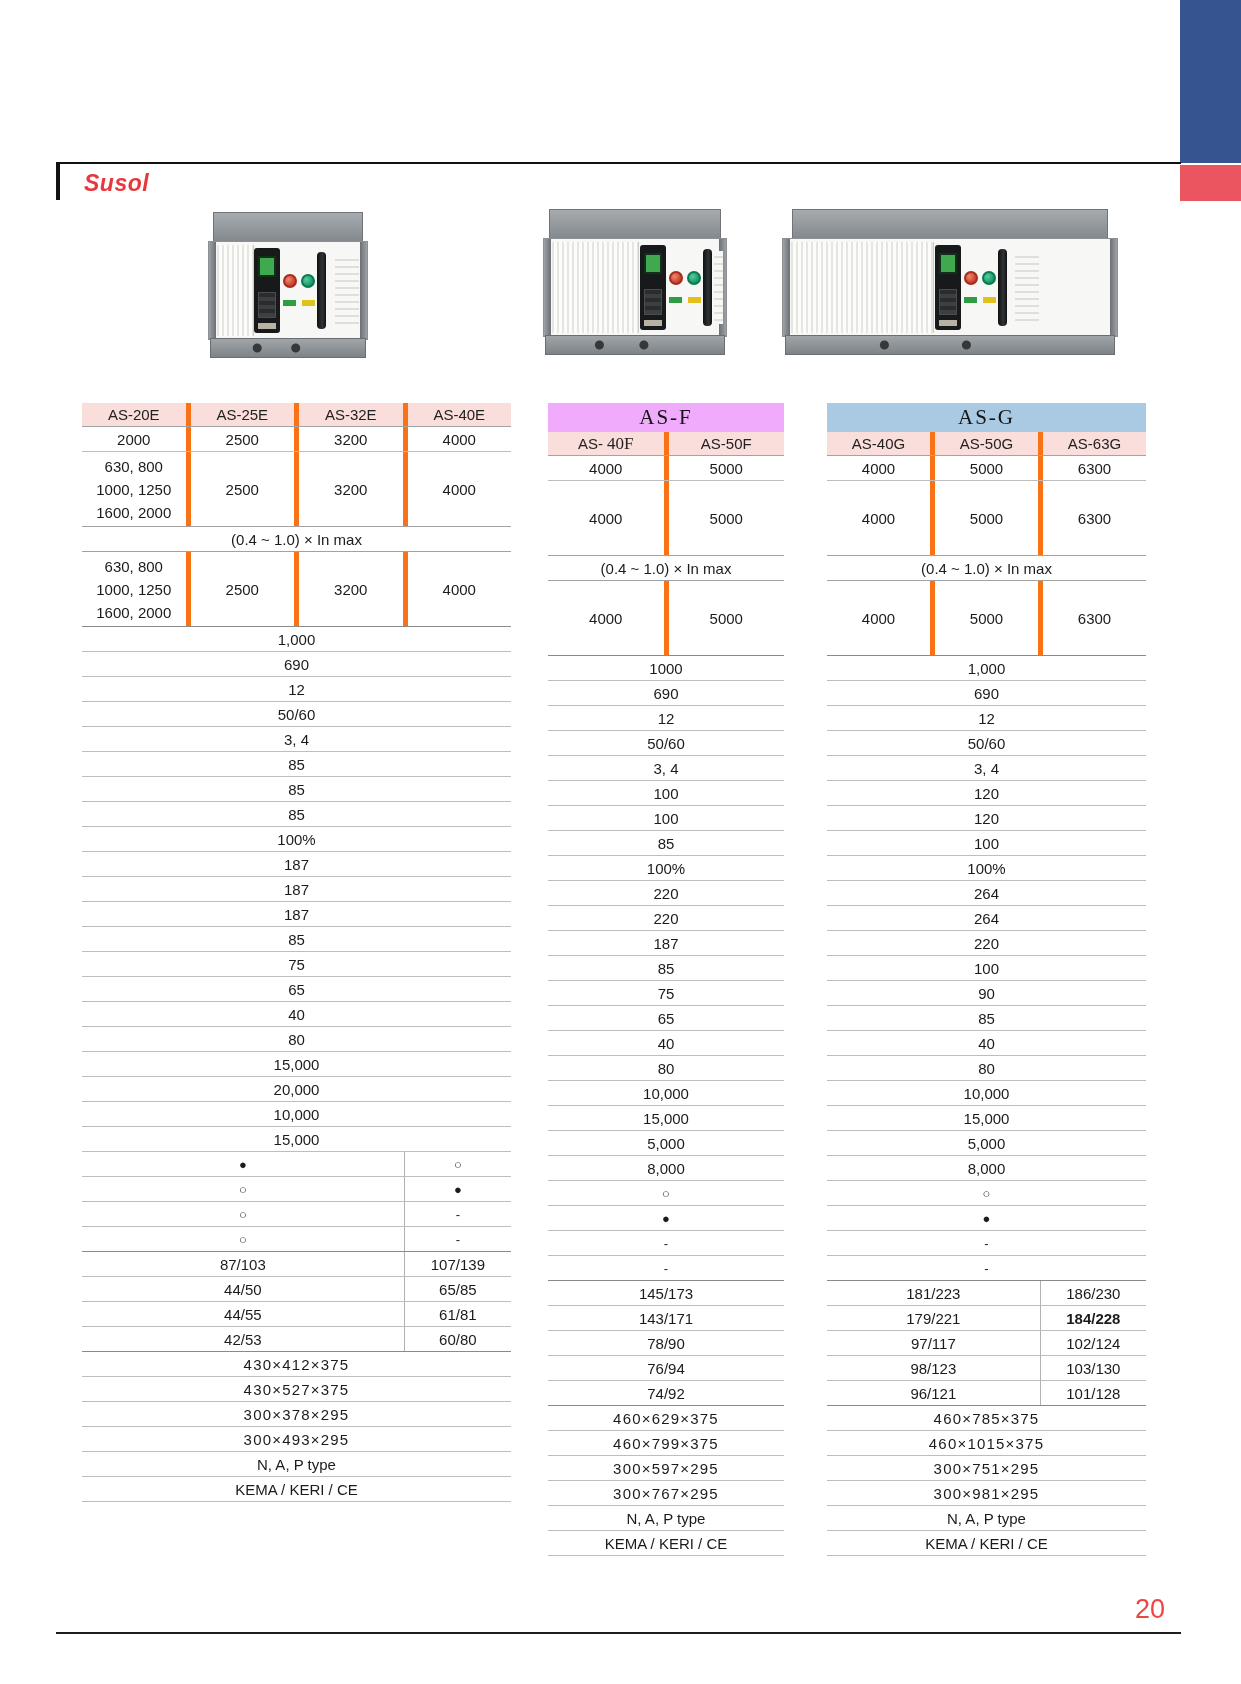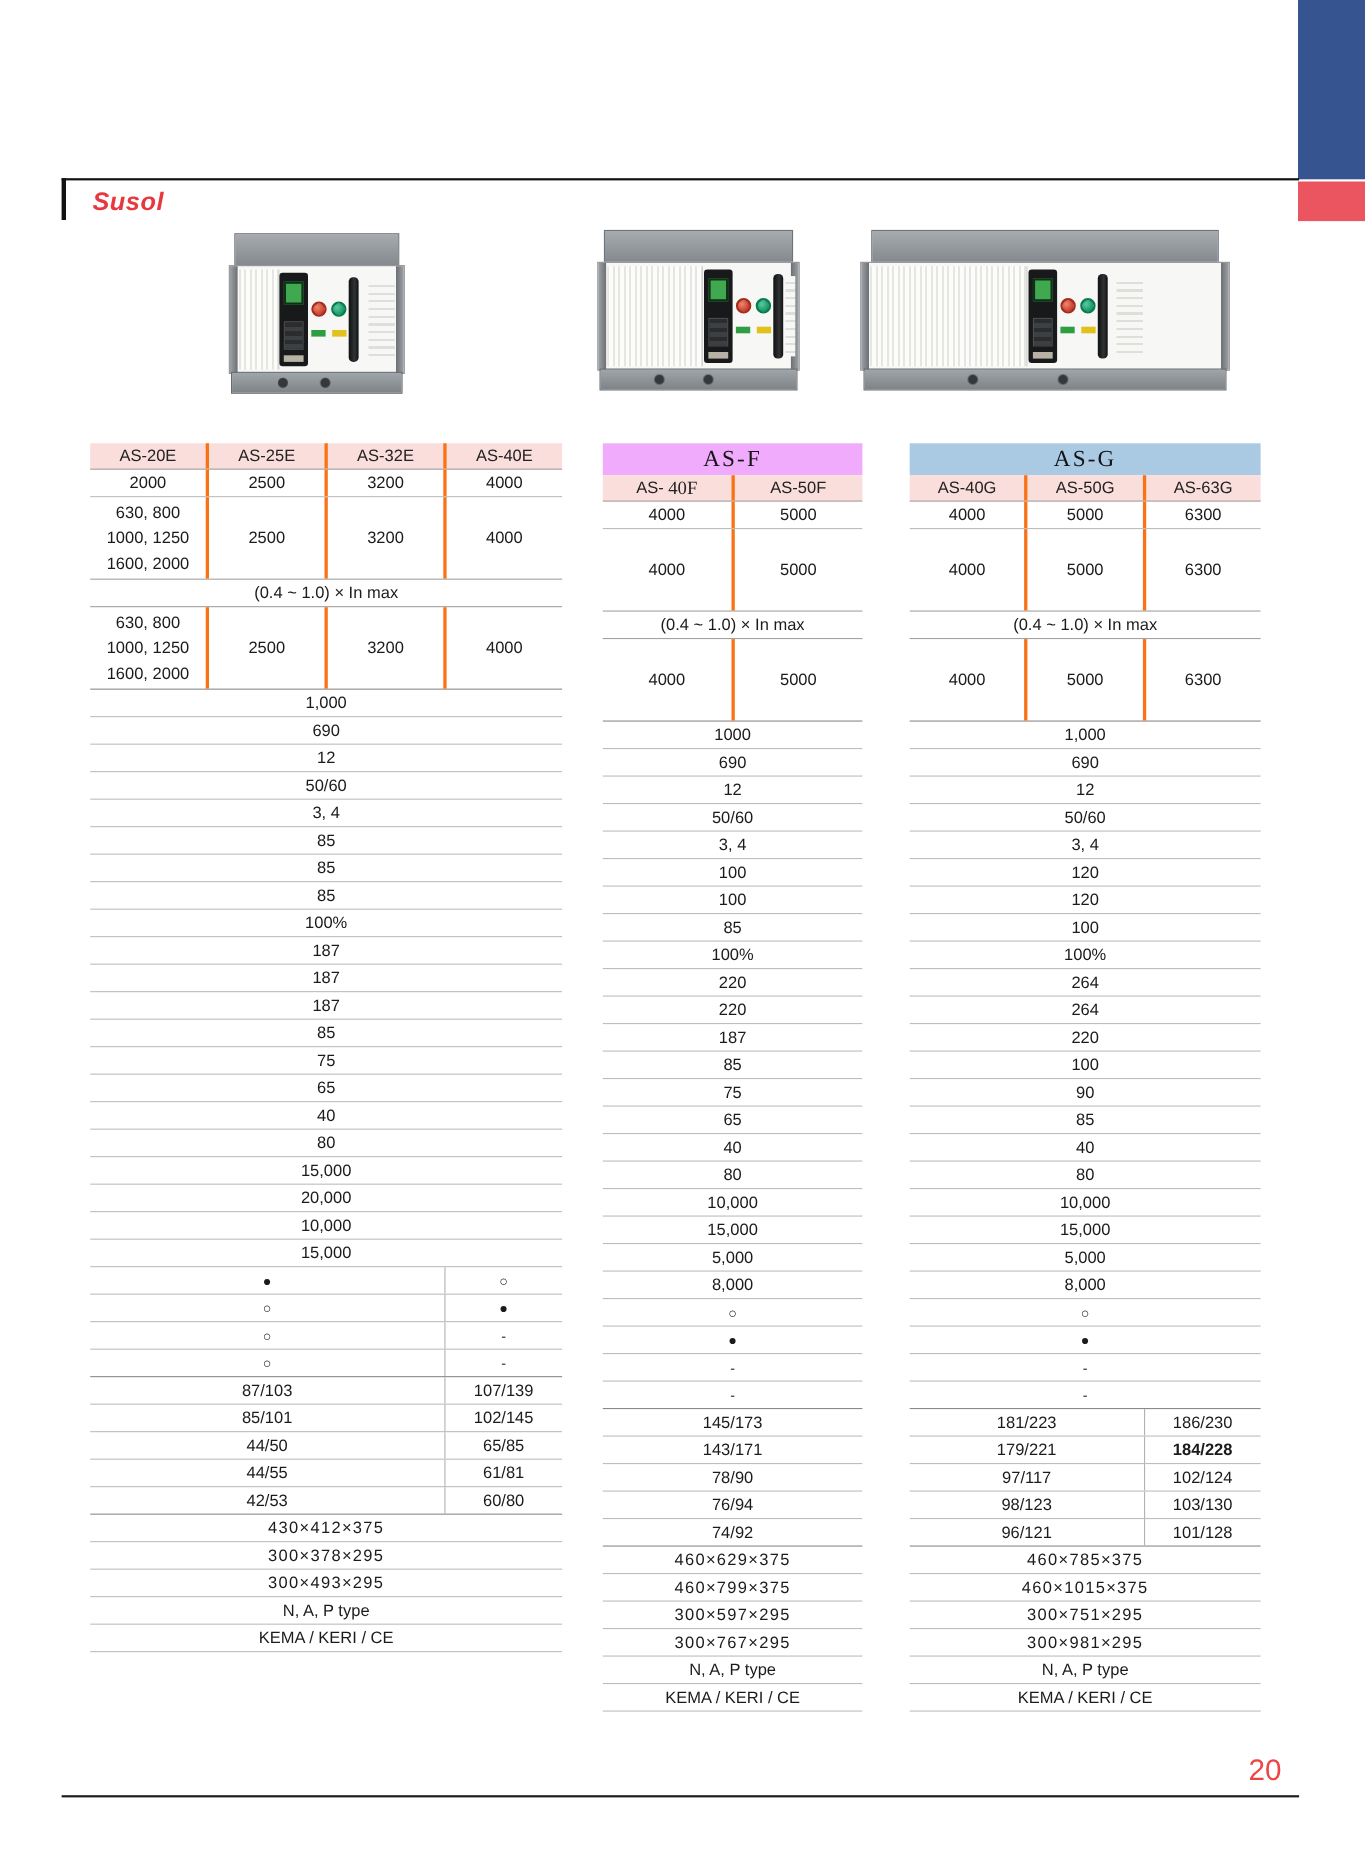--- a/index.html
+++ b/index.html
@@ -69,21 +69,21 @@
   .thead{height:29px;display:flex;align-items:center;justify-content:center;background:#aac9e3;
          font-family:"Liberation Serif",serif;font-size:21px;letter-spacing:2px;color:#141414;}
   .trow{height:25px;display:flex;align-items:stretch;border-bottom:1px solid #bdbdbd;
         box-sizing:border-box;font-size:15px;}
   .trow.pink{height:24px;background:#f9dedb;border-bottom-color:#a3a3a3;color:#222;}
   .trow.tall{height:75px;border-bottom-color:#a2a2a2;}
   .trow.setting{border-bottom-color:#a2a2a2;}
   .trow.sec{border-bottom-color:#8a8a8a;}
   .cell{flex:1 1 0;display:flex;flex-direction:column;align-items:center;justify-content:center;min-width:0;}
   .cell.hz{flex-direction:row;align-items:center;}
-  .cell + .cell{border-left:3px solid #f97316;}
+  .cell + .cell{border-left:5px solid #f97316;}
   .ln{line-height:23px;}
   .span-row{align-items:center;justify-content:center;display:flex;}
   .split-row{display:flex;}
   .sp-cell{display:flex;align-items:center;justify-content:center;box-sizing:border-box;height:100%;}
   .sp-cell.r{border-left:1px solid #b2b2b2;}
   .symr{font-size:13px;}
   .dim{letter-spacing:1.2px;}
   .serifpart{font-family:"Liberation Serif",serif;font-size:17px;margin-left:4px;}
 </style>
 </head>
@@ -242,36 +242,33 @@
         </div>
         <div class="trow split-row symr sec">
           <div class="sp-cell" style="width: 75%;">○</div>
           <div class="sp-cell r" style="width: 25%;">-</div>
         </div>
         <div class="trow split-row">
           <div class="sp-cell" style="width: 75%;">87/103</div>
           <div class="sp-cell r" style="width: 25%;">107/139</div>
         </div>
         <div class="trow split-row">
-          <div class="sp-cell" style="width: 75%;">85/101</div>
-          <div class="sp-cell r" style="width: 25%;">102/145</div>
-        </div>
-        <div class="trow split-row">
           <div class="sp-cell" style="width: 75%;">44/50</div>
           <div class="sp-cell r" style="width: 25%;">65/85</div>
         </div>
         <div class="trow split-row">
           <div class="sp-cell" style="width: 75%;">44/55</div>
           <div class="sp-cell r" style="width: 25%;">61/81</div>
         </div>
         <div class="trow split-row sec">
           <div class="sp-cell" style="width: 75%;">42/53</div>
           <div class="sp-cell r" style="width: 25%;">60/80</div>
         </div>
         <div class="trow span-row dim">430×412×375</div>
+        <div class="trow span-row dim">430×527×375</div>
         <div class="trow span-row dim">300×378×295</div>
         <div class="trow span-row dim">300×493×295</div>
         <div class="trow span-row">N, A, P type</div>
         <div class="trow span-row">KEMA / KERI / CE</div>
       </div>
       <div class="spec-table" style="left: 548px; width: 236px;">
         <div class="thead" style="background: #f0abfc;">AS-F</div>
         <div class="trow pink" style="background: rgb(249, 222, 219);">
           <div class="cell hz">
             <div>AS-</div>

